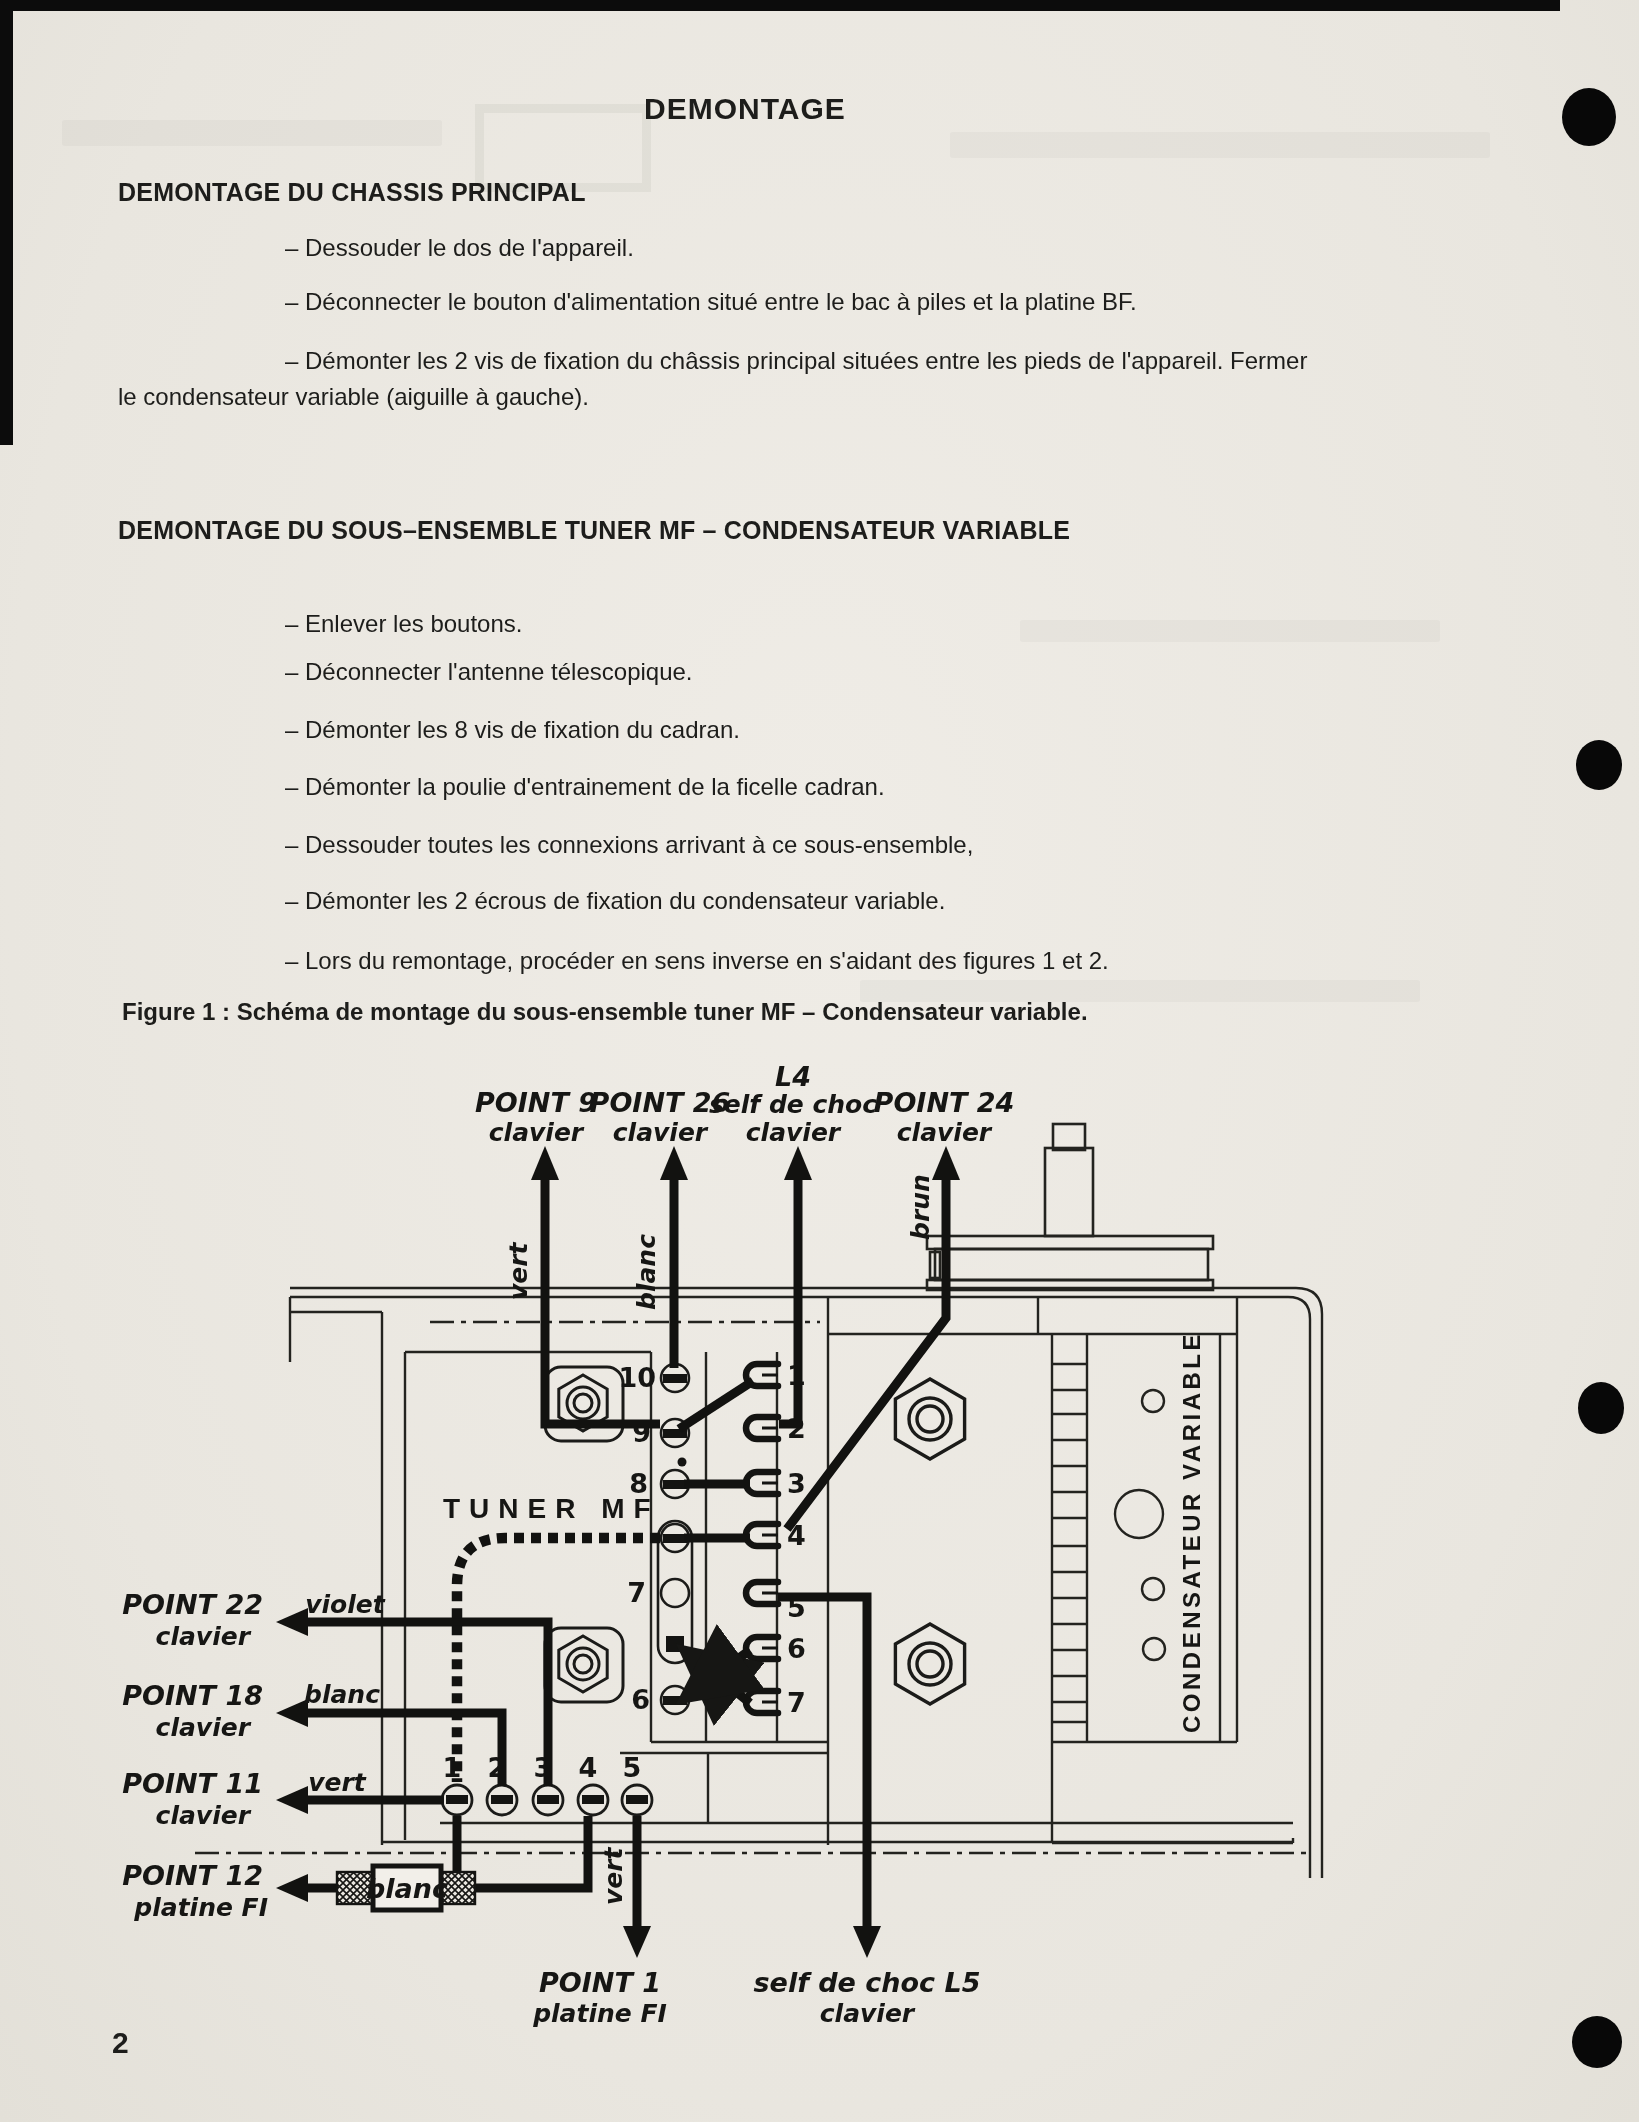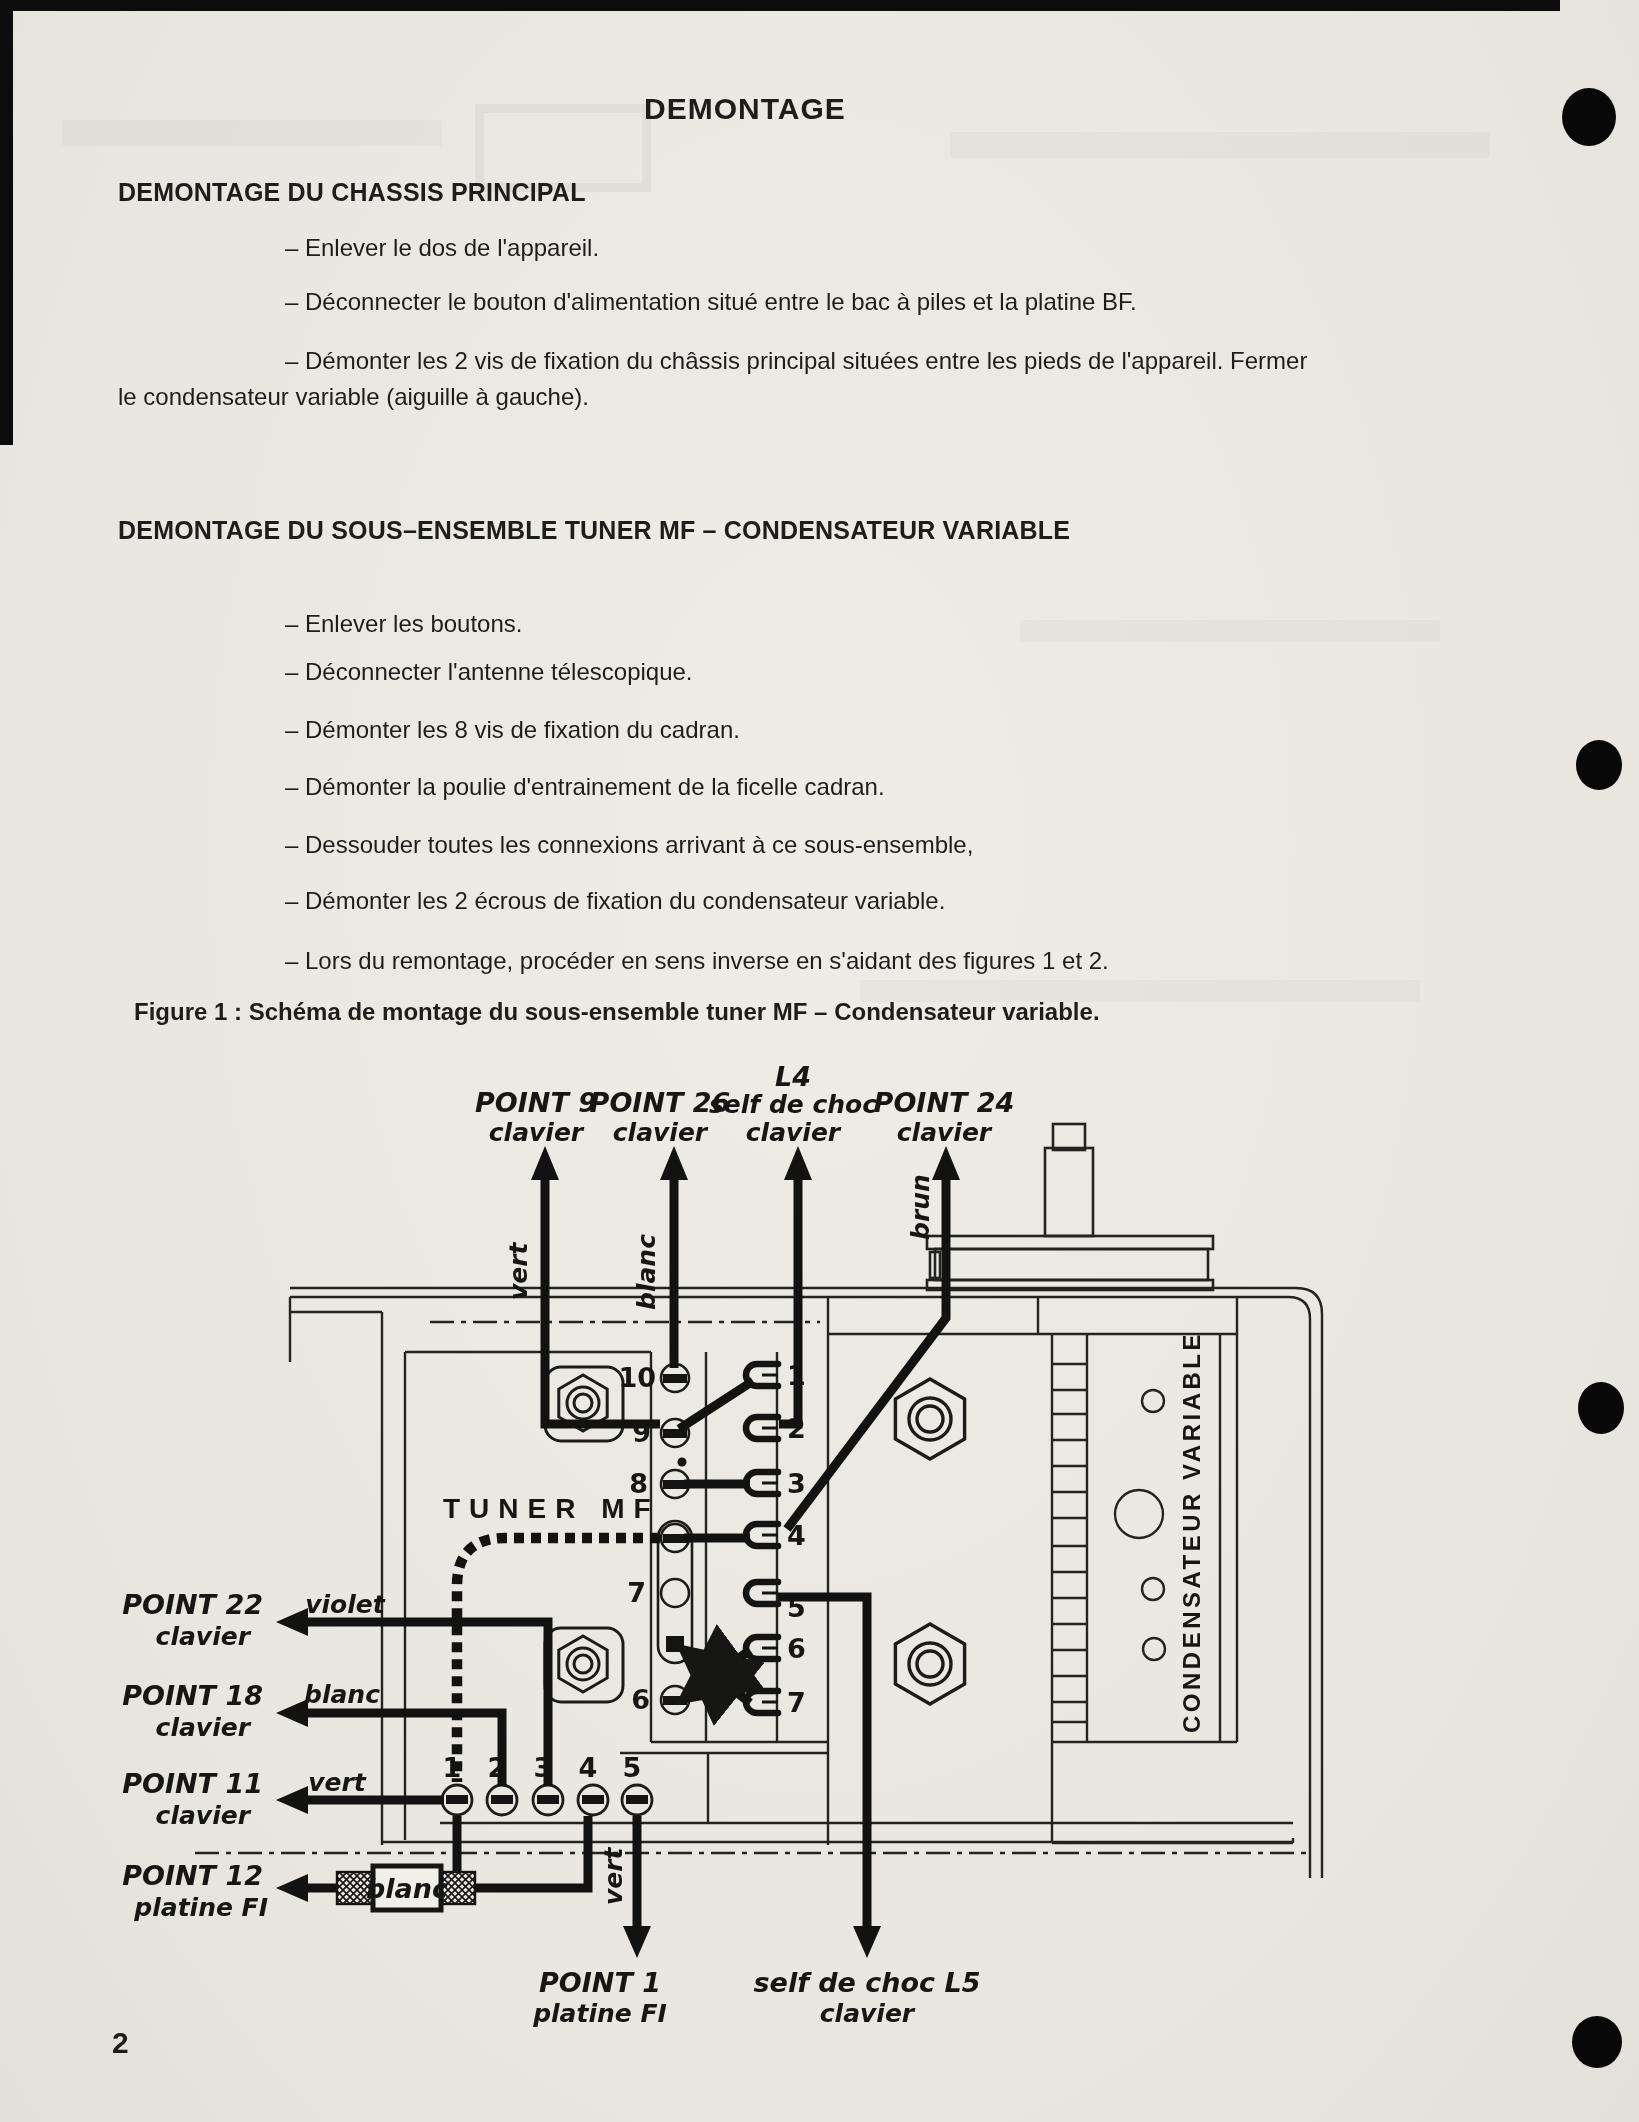--- a/index.html
+++ b/index.html
@@ -24,21 +24,21 @@
     font-size:30px;font-weight:bold;letter-spacing:1px;
   }
   .h{position:absolute;left:118px;font-size:25px;font-weight:bold;letter-spacing:0.2px;}
   .bullet{
     position:absolute;left:118px;width:1300px;
     text-indent:167px;
     font-size:24px;font-weight:500;
     line-height:36px;
     white-space:pre-line;
   }
-  .caption{position:absolute;left:134px;font-size:24px;font-weight:bold;}
+  .caption{position:absolute;left:122px;font-size:24px;font-weight:bold;}
   .pagenum{position:absolute;left:112px;top:2026px;font-size:30px;font-weight:bold;}
   svg.fig{position:absolute;left:0;top:0;}
   svg text{fill:#161614;}
   .lbl{font-family:"DejaVu Sans", sans-serif;font-style:italic;font-weight:600;font-size:25px;}
   .lblb{font-family:"DejaVu Sans", sans-serif;font-style:italic;font-weight:bold;font-size:27px;}
   .num{font-family:"DejaVu Sans", sans-serif;font-weight:600;font-size:27px;font-style:normal;}
   .blocklbl{font-family:"Liberation Sans", sans-serif;font-weight:bold;font-size:28px;letter-spacing:9px;}
   .cvlbl{font-family:"Liberation Sans", sans-serif;font-weight:bold;font-size:24px;letter-spacing:3.5px;}
 </style>
 </head>
@@ -55,21 +55,21 @@
 
   <div class="ghost" style="left:62px;top:120px;width:380px;height:26px;"></div>
   <div class="ghostbox" style="left:475px;top:104px;width:158px;height:70px;"></div>
   <div class="ghost" style="left:950px;top:132px;width:540px;height:26px;"></div>
   <div class="ghost" style="left:1020px;top:620px;width:420px;height:22px;"></div>
   <div class="ghost" style="left:860px;top:980px;width:560px;height:22px;"></div>
 
   <div class="title">DEMONTAGE</div>
 
   <div class="h" style="top:178px;">DEMONTAGE DU CHASSIS PRINCIPAL</div>
-  <div class="bullet" style="top:230px;">– Enlever le dos de l'appareil.</div>
+  <div class="bullet" style="top:230px;">– Dessouder le dos de l'appareil.</div>
   <div class="bullet" style="top:284px;">– Déconnecter le bouton d'alimentation situé entre le bac à piles et la platine BF.</div>
   <div class="bullet" style="top:343px;">– Démonter les 2 vis de fixation du châssis principal situées entre les pieds de l'appareil. Fermer
 le condensateur variable (aiguille à gauche).</div>
 
   <div class="h" style="top:516px;">DEMONTAGE DU SOUS–ENSEMBLE TUNER MF  –  CONDENSATEUR VARIABLE</div>
   <div class="bullet" style="top:596px;margin-top:10px;">– Enlever les boutons.</div>
   <div class="bullet" style="top:654px;">– Déconnecter l'antenne télescopique.</div>
   <div class="bullet" style="top:712px;">– Démonter les 8 vis de fixation du cadran.</div>
   <div class="bullet" style="top:769px;">– Démonter la poulie d'entrainement de la ficelle cadran.</div>
   <div class="bullet" style="top:827px;">– Dessouder toutes les connexions arrivant à ce sous-ensemble,</div>

